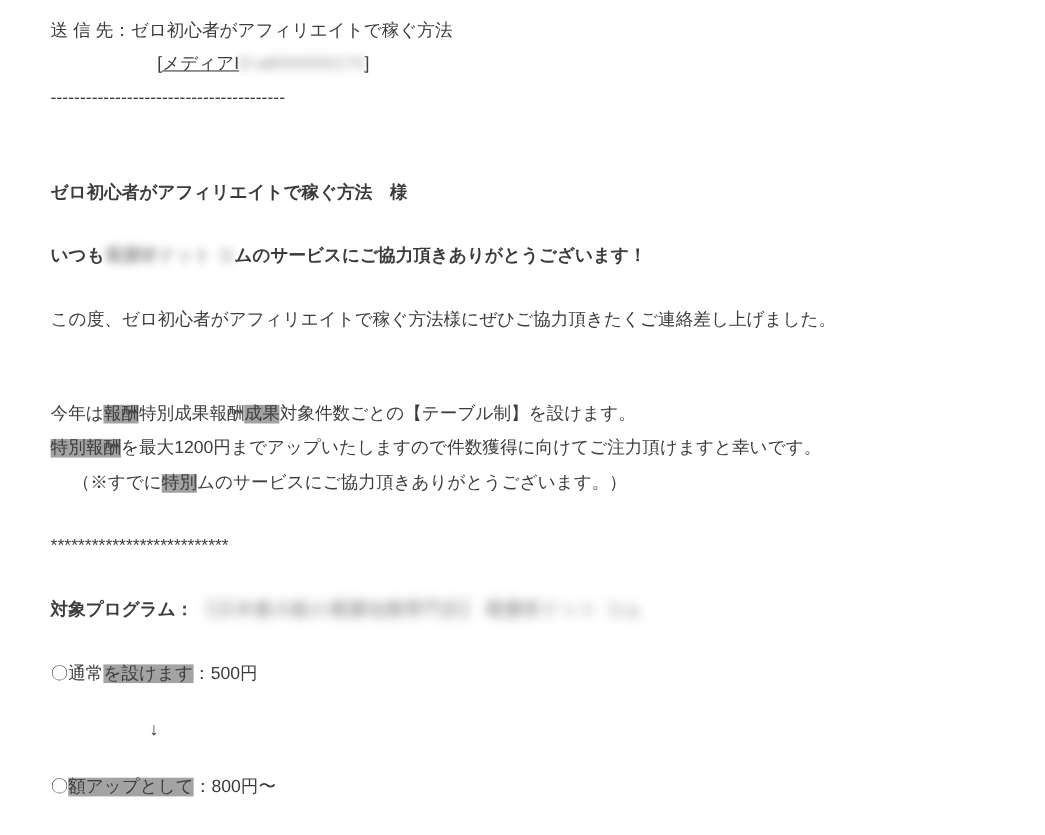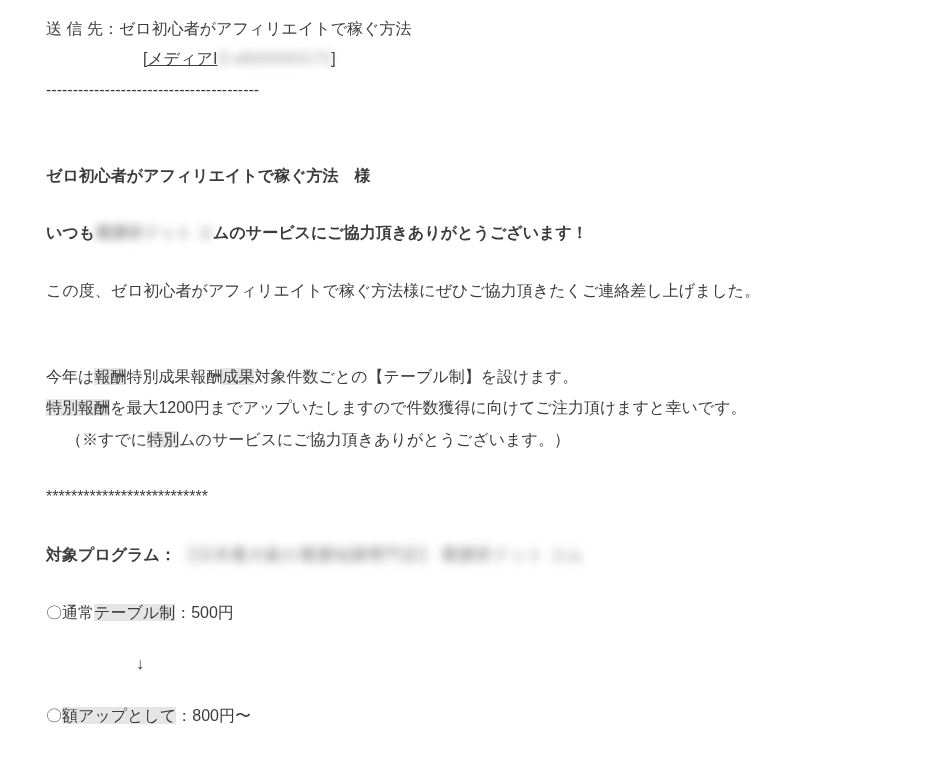--- a/index.html
+++ b/index.html
@@ -19,21 +19,21 @@
       user-select: none;
     }
     .blur-long {
       display: inline-block;
       filter: blur(5px);
       color: #a0a0a0;
       user-select: none;
       letter-spacing: 1px;
     }
     .hl {
-      background-color: #e5e5e5;
+      background-color: #a3a3a3;
     }
     .divider {
       margin-top: 2px;
       margin-bottom: 56px;
     }
     .para {
       margin-bottom: 28px;
       font-weight: bold;
     }
     .para2 {
@@ -92,20 +92,20 @@
 </div>
 
 <div class="asterisks">**************************</div>
 
 <div class="para">
   <span>対象プログラム：</span>
   <span class="blur-long">【日本最大級の看護知識専門店】 看護研ドット コム</span>
 </div>
 
 <div>
-  <span>〇通常</span><span class="hl">テーブル制</span><span>：500円</span>
+  <span>〇通常</span><span class="hl">を設けます</span><span>：500円</span>
 </div>
 
 <div class="arrow-line">↓</div>
 
 <div>
   <span>〇</span><span class="hl">額アップとして</span><span>：800円〜</span>
 </div>
 
 </body></html>

